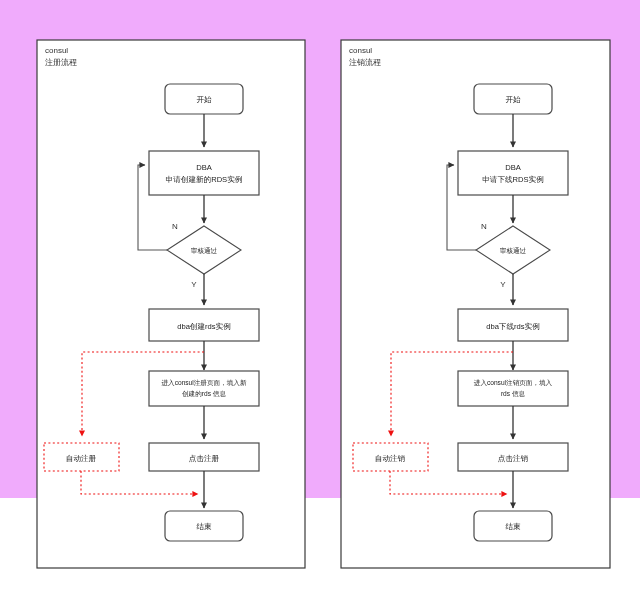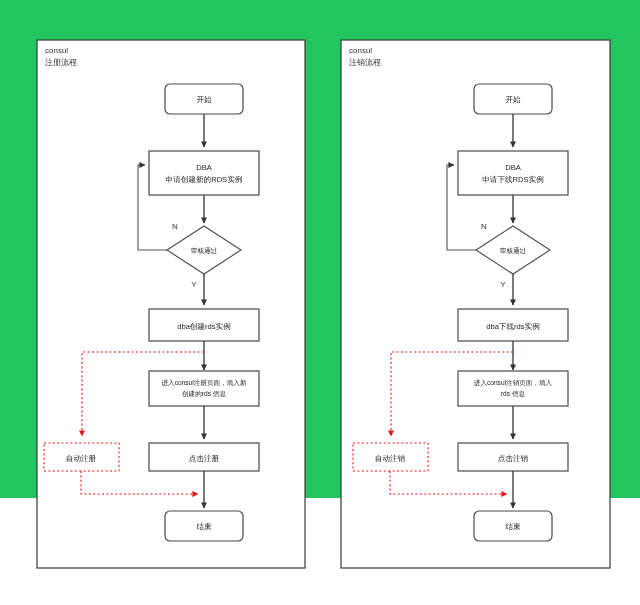--- a/index.html
+++ b/index.html
@@ -10,21 +10,21 @@
   body {
     width: 640px;
     height: 605px;
     font-family: "Liberation Sans", "DejaVu Sans", sans-serif;
     overflow: hidden;
   }
   #canvas {
     position: relative;
     width: 640px;
     height: 498px;
-    background: #22c55e;
+    background: #f0abfc;
   }
   svg.flow {
     position: absolute;
     top: 0;
     left: 0;
     width: 640px;
     height: 605px;
   }
   .panel-rect {
     fill: #ffffff;

